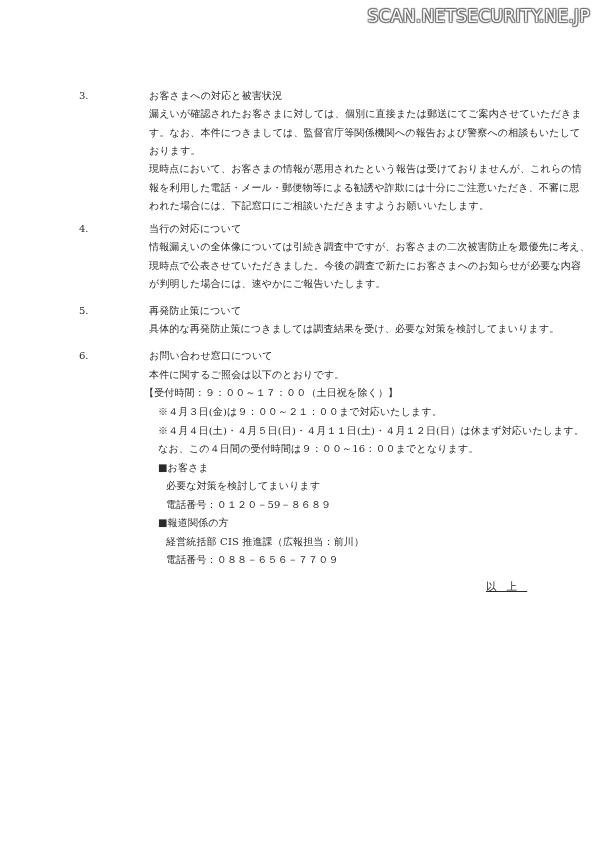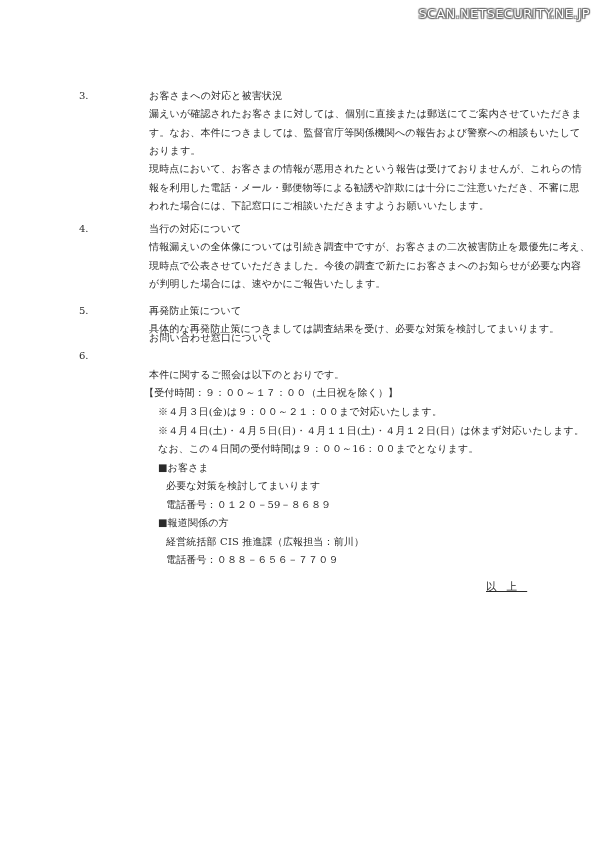--- a/index.html
+++ b/index.html
@@ -4,21 +4,21 @@
   <style>
     html, body { margin: 0; padding: 0; }
     body {
       width: 600px; height: 850px; background: #ffffff; position: relative; overflow: hidden;
       font-family: "DejaVu Serif", "Liberation Serif", serif;
       color: #2a2a2a;
     }
     .watermark {
       position: absolute; top: 6px; right: 10px;
       font-family: "DejaVu Sans", "Liberation Sans", sans-serif;
-      font-size: 13px; letter-spacing: 0.3px;
+      font-size: 17px; letter-spacing: 0.3px;
       color: #ffffff;
       text-shadow: 0 0 1px #555, 0 0 1px #555, 1px 1px 1px #777, -1px -1px 1px #777, 1px -1px 1px #777, -1px 1px 1px #777;
     }
     .page { position: absolute; left: 0; top: 0; width: 600px; height: 850px; }
     .line {
       position: absolute; white-space: nowrap; font-size: 10px; line-height: 14px;
       letter-spacing: 0.15px;
       margin-left: 48px;
     }
     .num { position: absolute; left: 79px; font-size: 10px; line-height: 14px; }
@@ -55,21 +55,21 @@
   </div>
 
   <div>
     <span class="num" style="top:304px">5.</span>
     <div class="line body" style="top:304px">再発防止策について</div>
     <div class="line body" style="top:322px">具体的な再発防止策につきましては調査結果を受け、必要な対策を検討してまいります。</div>
   </div>
 
   <div>
     <span class="num" style="top:349px">6.</span>
-    <div class="line body" style="top:331px">お問い合わせ窓口について</div>
+    <div class="line body" style="top:349px">お問い合わせ窓口について</div>
     <div class="line body" style="top:368px">本件に関するご照会は以下のとおりです。</div>
     <div class="line ind1" style="top:386px">【受付時間：９：００～１７：００（土日祝を除く）】</div>
     <div class="line ind2" style="top:405px">※４月３日(金)は９：００～２１：００まで対応いたします。</div>
     <div class="line ind2" style="top:424px">※４月４日(土)・４月５日(日)・４月１１日(土)・４月１２日(日）は休まず対応いたします。</div>
     <div class="line ind2" style="top:442px">なお、この４日間の受付時間は９：００～16：００までとなります。</div>
 
     <div>
       <div class="line ind2" style="top:461px">■お客さま</div>
       <div class="line ind3" style="top:479px">必要な対策を検討してまいります</div>
       <div class="line ind3" style="top:498px">電話番号：０１２０－59－８６８９</div>

